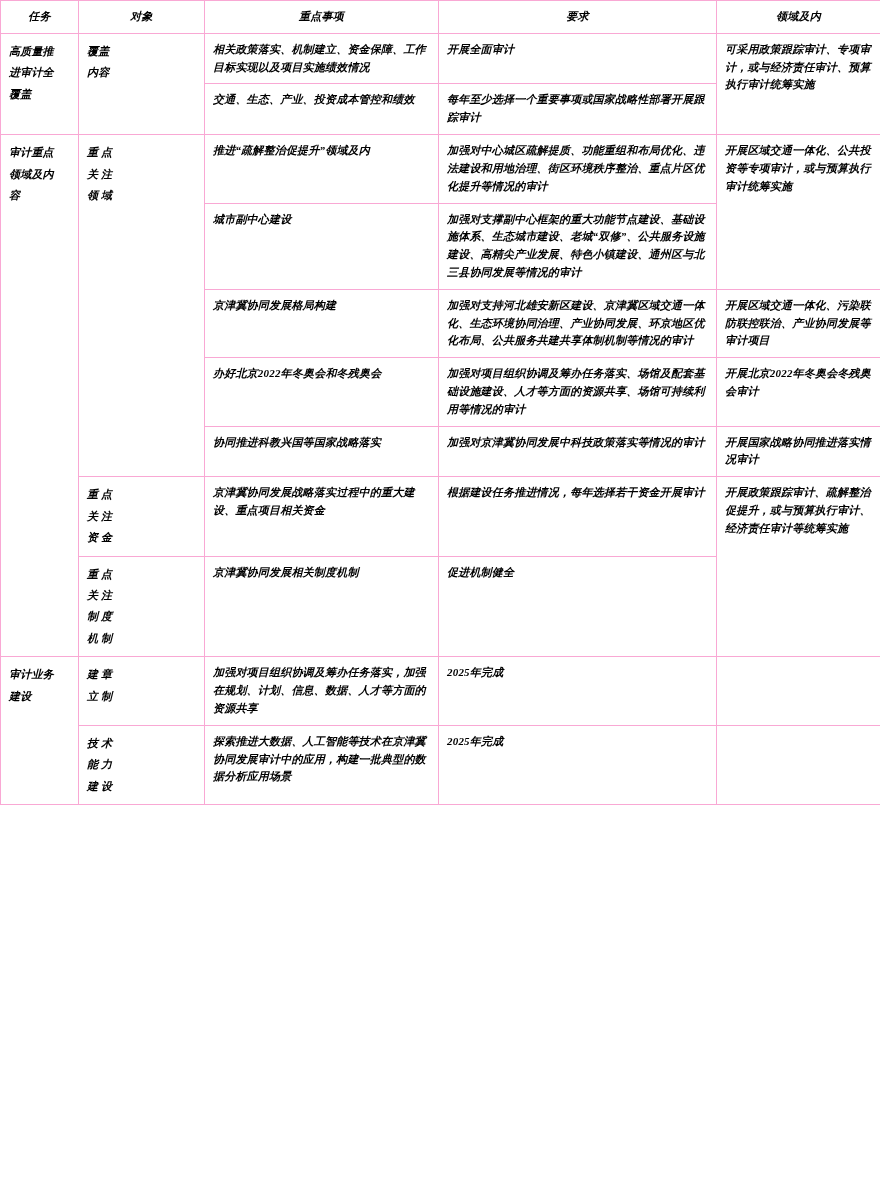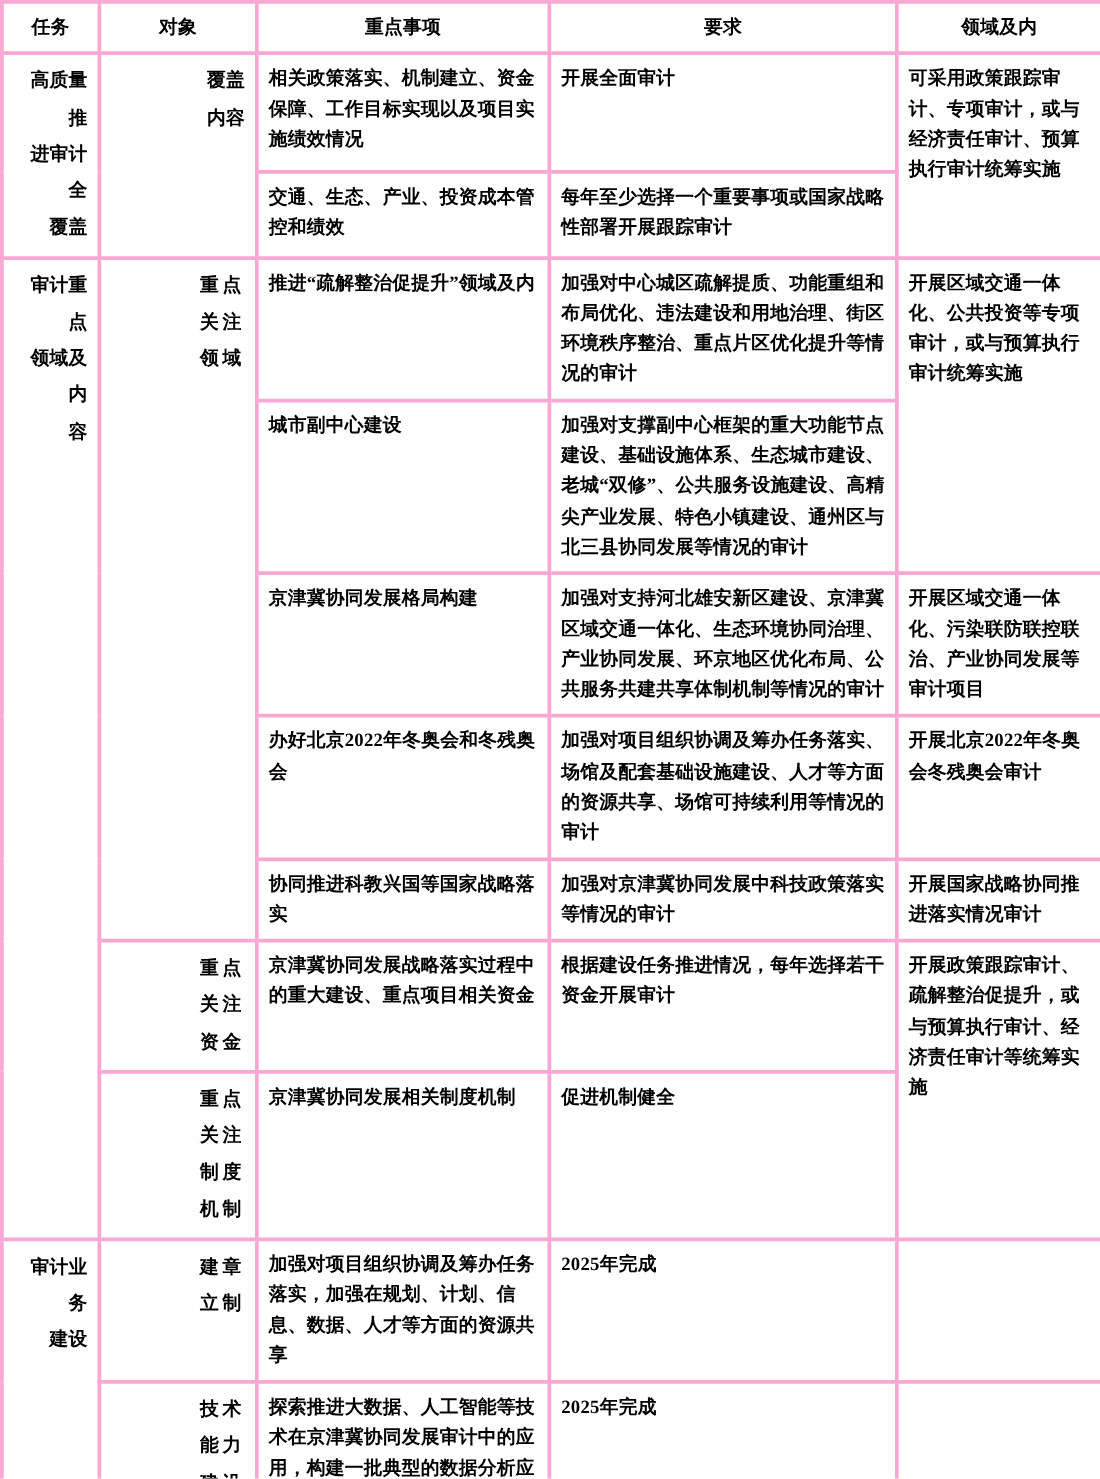--- a/index.html
+++ b/index.html
@@ -19,28 +19,29 @@
     background: #ffffff;
   }
   table.doc-table {
     border-collapse: collapse;
     table-layout: fixed;
     width: 880px;
     border: 1px solid #000000;
   }
   table.doc-table td,
   table.doc-table th {
-    border: 3px solid #f9a8d4;
+    border: 1px solid #f9a8d4;
     vertical-align: top;
     padding: 7px 8px 7px 8px;
-    font-size: 15px;
+    font-size: 11px;
     line-height: 1.62;
     letter-spacing: 0.2px;
     font-weight: bold;
     text-align: left;
+    font-style: italic;
   }
   thead td {
     text-align: center !important;
     vertical-align: middle !important;
     padding-top: 9px;
     padding-bottom: 9px;
     background: #ffffff;
   }
   .c-task     { width: 78px; }
   .c-object   { width: 126px; }
@@ -50,21 +51,21 @@
 
   td.center-mid {
     text-align: center;
     vertical-align: middle;
   }
   td.mid {
     vertical-align: middle;
   }
   .stack-lines {
     display: block;
-    text-align: right;
+    text-align: left;
   }
   .stack-lines span {
     display: block;
     line-height: 1.95;
   }
   .wide-space span {
     letter-spacing: 3px;
   }
 </style>
 </head>

